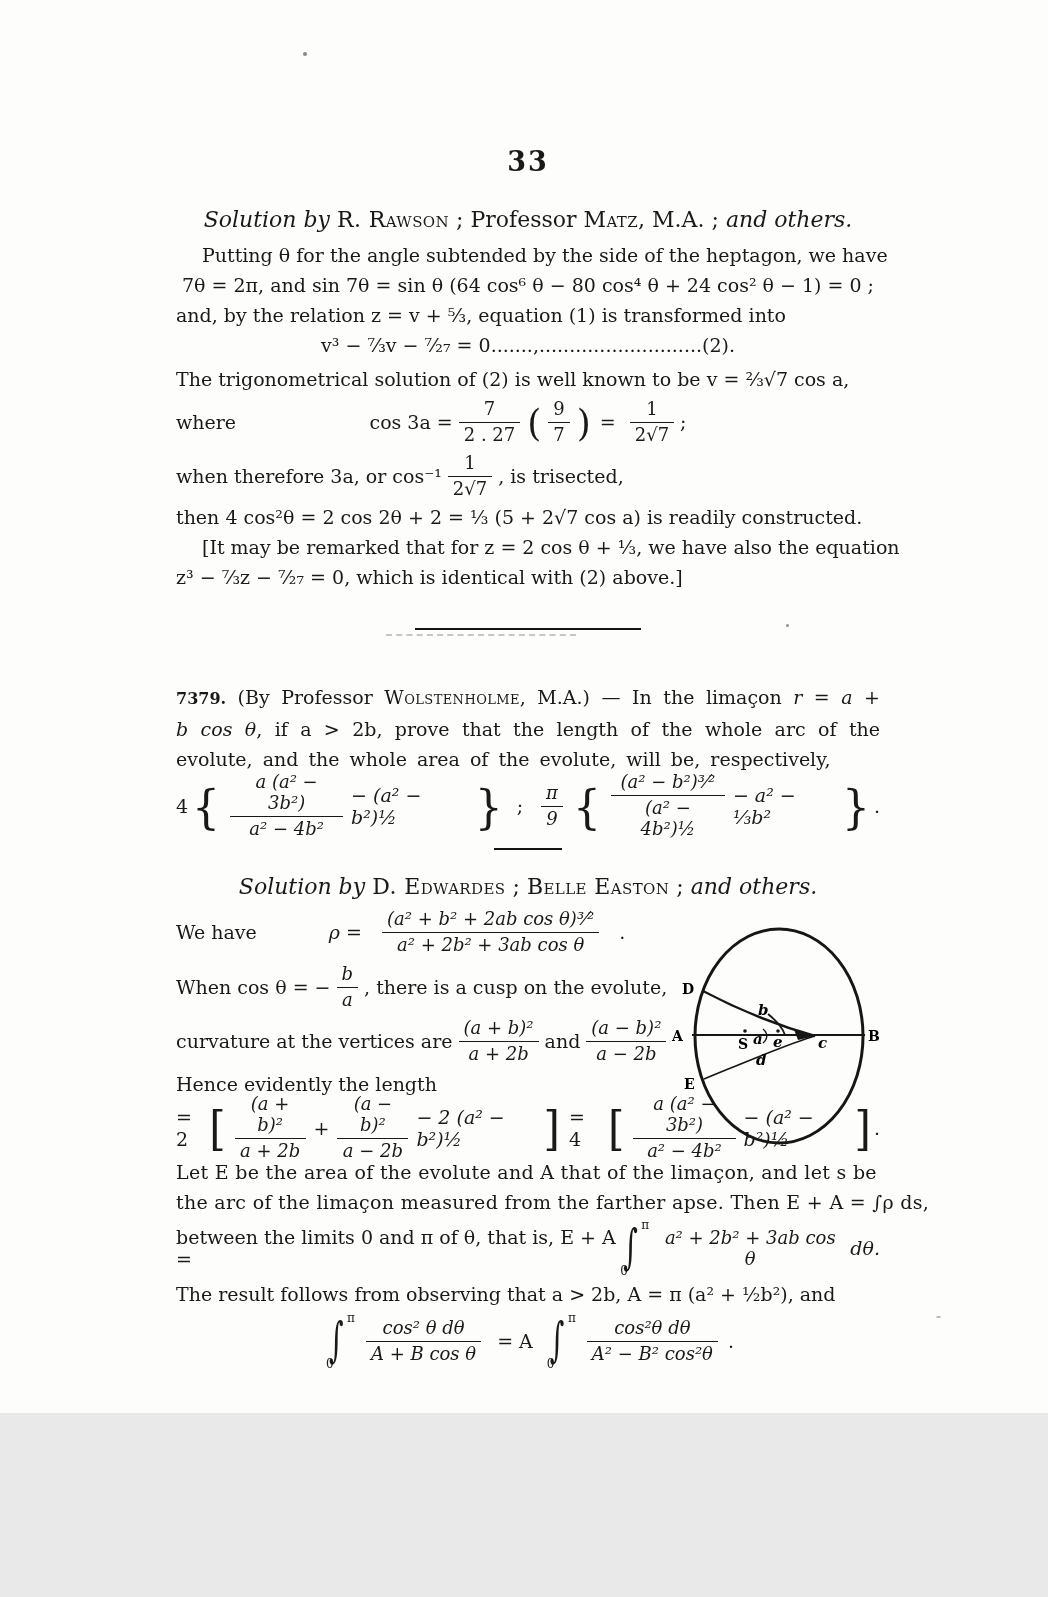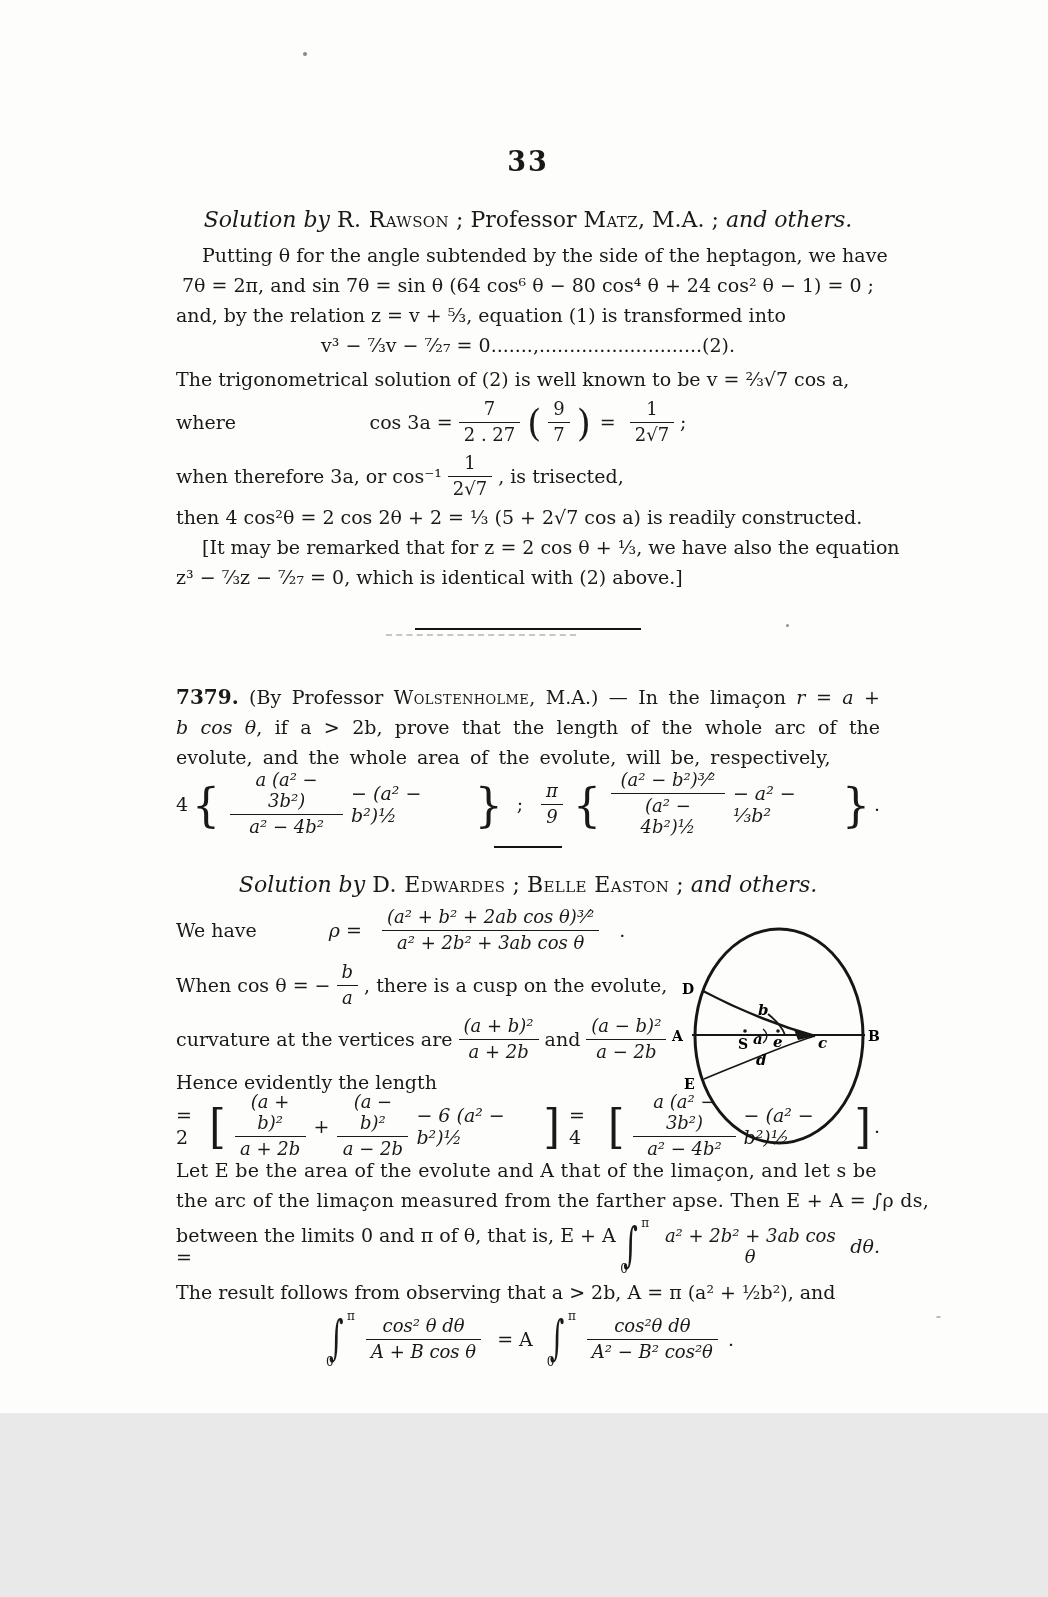--- a/index.html
+++ b/index.html
@@ -25,21 +25,21 @@
   .bigp{font-size:36px;font-weight:400;transform:scaleY(1.05);margin:0 1px;}
   .cbrace{font-size:44px;font-weight:400;transform:scaleY(1.05);margin:0 2px;}
   .sqbrk{font-size:42px;font-weight:400;transform:scaleY(1.12);margin:0 1px;}
   .intg{position:relative;display:inline-block;width:28px;height:54px;margin:0 3px;flex:none;}
   .intg .isym{position:absolute;left:4px;top:50%;transform:translateY(-52%) scaleY(1.7);font-size:28px;}
   .intg .iup{position:absolute;right:-2px;top:-3px;font-size:12px;}
   .intg .ilo{position:absolute;left:1px;bottom:-3px;font-size:12px;}
   .sep1{margin:36px auto 0;width:226px;border-top:2.6px solid #141414;}
   .sep1b{margin:4px auto 0 210px;width:190px;border-top:2px dashed #9a9a9a;opacity:.55;}
   .sep2{margin:10px auto 6px;width:68px;border-top:2.4px solid #141414;}
-  .qnum{font-weight:bold;font-size:20px;}
+  .qnum{font-weight:bold;font-size:16px;}
   .narrow{max-width:545px;}
   .fig{position:absolute;left:668px;top:914px;width:222px;height:248px;}
   .flab{font-family:"DejaVu Serif",serif;font-weight:bold;font-size:14px;}
   .flabi{font-family:"DejaVu Serif",serif;font-weight:bold;font-style:italic;font-size:15px;}
   .speck{position:absolute;border-radius:50%;background:#4a4a4a;}
   .wm{position:absolute;left:650px;top:1528px;display:flex;align-items:baseline;color:#b3b3b3;}
   .wm .wmtxt{font-family:"Liberation Sans","DejaVu Sans",sans-serif;font-size:11px;margin-right:10px;color:#b9b9b9;}
   .wm .wmlogo{font-family:"DejaVu Serif",serif;font-size:36px;letter-spacing:1px;color:#b5b5b5;}
   .mt8{margin-top:8px;} .mt4{margin-top:4px;} .mt16{margin-top:24px;} .mt46{margin-top:46px;}
   .h56{height:56px;} .h52{height:52px;} .h58{height:58px;gap:14px;} .h62{height:62px;} .h64{height:64px;}
@@ -179,21 +179,21 @@
       <span class="sqbrk">[</span>
       <span class="frac math">
           <span class="num">(a + b)²</span>
           <span class="den">a + 2b</span>
         </span>
       <span>+</span>
       <span class="frac math">
           <span class="num">(a − b)²</span>
           <span class="den">a − 2b</span>
         </span>
-      <span class="math">−  6 (a² − b²)½</span>
+      <span class="math">−  2 (a² − b²)½</span>
       <span class="sqbrk">]</span>
       <span style="margin:0 6px">=  4</span>
       <span class="sqbrk">[</span>
       <span class="frac math">
           <span class="num">a (a² − 3b²)</span>
           <span class="den">a² − 4b²</span>
         </span>
       <span class="math">− (a² − b²)½</span>
       <span class="sqbrk">]</span>
       <span>.</span>

